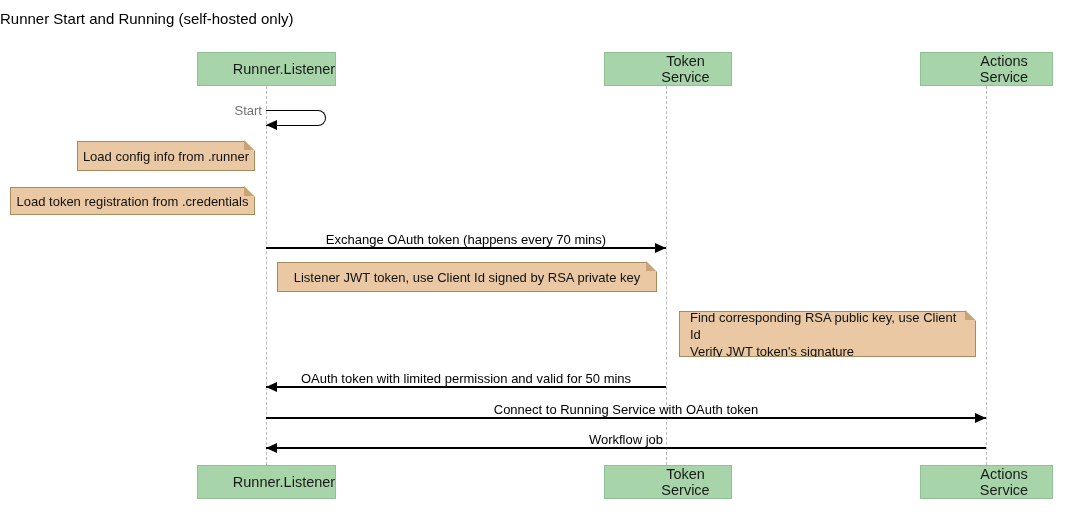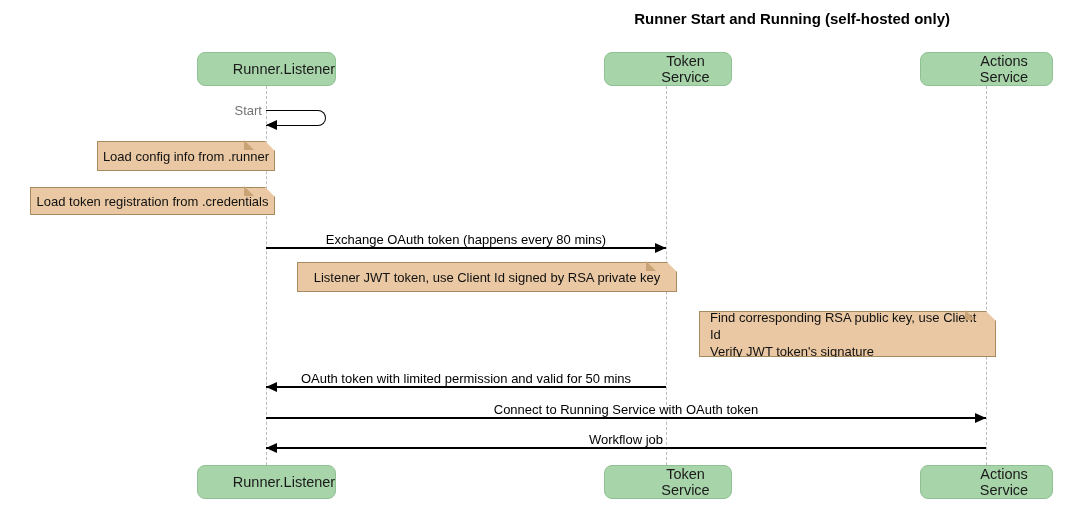--- a/index.html
+++ b/index.html
@@ -2,39 +2,38 @@
 <html style="--participant-fill: #a7d4a9; --participant-border: #8fc192; --note-fill: #e9c8a3; --note-border: #a78a5e; --note-fold: #c9a275; --lifeline: #bbbbbb; --line: #000000; --text: #111111;"><head>
 <meta charset="utf-8">
 <style>
   html,body{margin:0;padding:0;background:#ffffff;}
   #diagram{
     position:relative;width:1070px;height:525px;background:#fff;overflow:hidden;
     font-family:"Liberation Sans","DejaVu Sans",sans-serif;color:var(--text,#111);
   }
   .abs{position:absolute;}
   .title{
-    left:0;top:10px;width:950px;text-align:right;
-    font-size:15px;font-weight:bold;color:#000;
+    left:0;top:10px;width:950px;text-align:left;
+    font-size:15px;font-weight:normal;color:#000;
   }
   .participant{
     background:var(--participant-fill,#a7d4a9);
     border:1px solid var(--participant-border,#8fc192);
-    border-radius:8px;text-align:center;font-size:14.5px;color:#1a1a1a;
+    border-radius:0;text-align:center;font-size:14.5px;color:#1a1a1a;
     display:flex;align-items:center;justify-content:center;box-sizing:border-box;padding-left:35px;
   }
   .lifeline{
     width:0;border-left:1px dashed var(--lifeline,#bbb);
   }
   .note{
     background:var(--note-fill,#e9c8a3);
     border:1px solid var(--note-border,#a78a5e);
     box-sizing:border-box;font-size:13px;color:#111;
     display:flex;align-items:center;justify-content:center;text-align:center;
     clip-path:polygon(0 0,calc(100% - 10px) 0,100% 10px,100% 100%,0 100%);
-    margin-left:20px;
   }
   .note.multiline{justify-content:flex-start;text-align:left;padding:18px 10px;
     white-space:pre-line;line-height:17px;}
   .fold{
     top:-1px;right:-1px;width:0;height:0;
     border-bottom:10px solid var(--note-fold,#c9a275);
     border-right:10px solid transparent;
   }
   .msg-label{font-size:13px;text-align:center;color:#000;height:15px;line-height:15px;}
   .msg-line{height:1.5px;background:var(--line,#000);}
@@ -79,21 +78,21 @@
   <div class="abs note" style="left:77px;top:141px;width:178px;height:30px;">
     <span>Load config info from .runner</span>
   </div>
   <div class="abs fold" style="left:244px;top:140px;"></div>
 
   <div class="abs note" style="left:10px;top:187px;width:245px;height:28px;">
     <span>Load token registration from .credentials</span>
   </div>
   <div class="abs fold" style="left:244px;top:186px;"></div>
 
-  <div class="abs msg-label" style="left:266px;top:232px;width:400px;">Exchange OAuth token (happens every 80 mins)</div>
+  <div class="abs msg-label" style="left:266px;top:232px;width:400px;">Exchange OAuth token (happens every 70 mins)</div>
   <div class="abs msg-line" style="left:266px;top:247px;width:400px;"></div>
   <div class="abs arrow-right" style="left:655px;top:243px;"></div>
 
   <div class="abs note" style="left:277px;top:262px;width:380px;height:30px;">
     <span>Listener JWT token, use Client Id signed by RSA private key</span>
   </div>
   <div class="abs fold" style="left:646px;top:261px;"></div>
 
   <div class="abs note multiline" style="left:679px;top:311px;width:297px;height:46px;">Find corresponding RSA public key, use Client Id
 Verify JWT token's signature</div>

